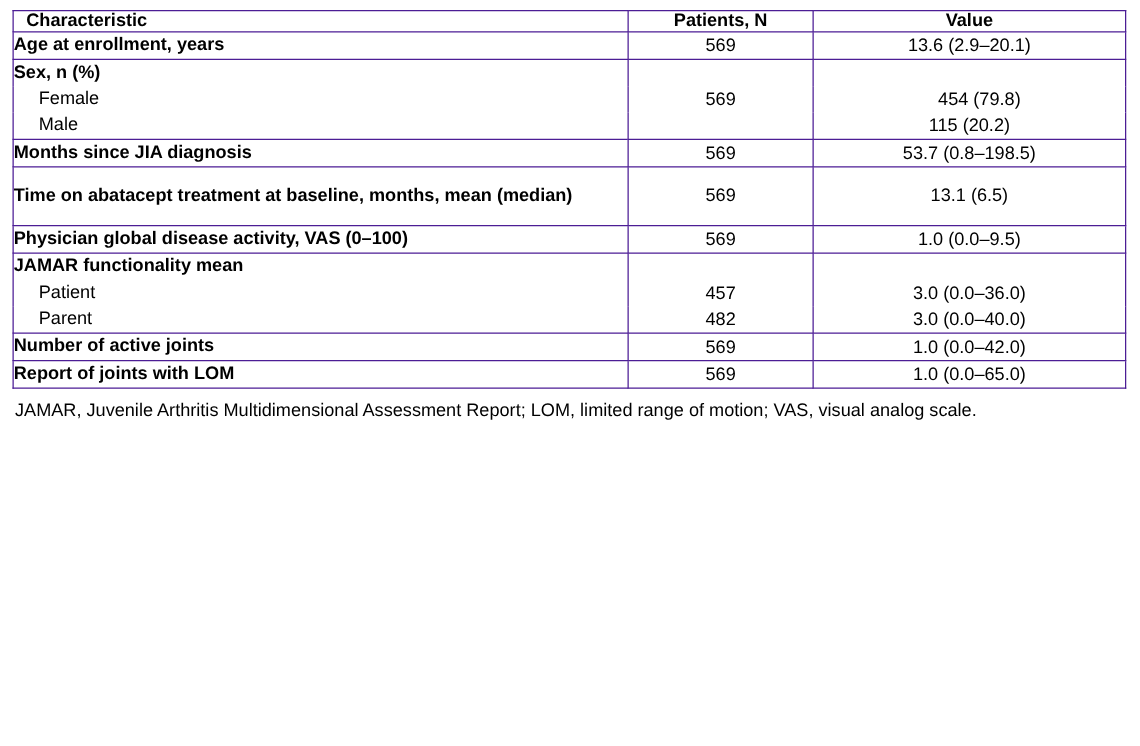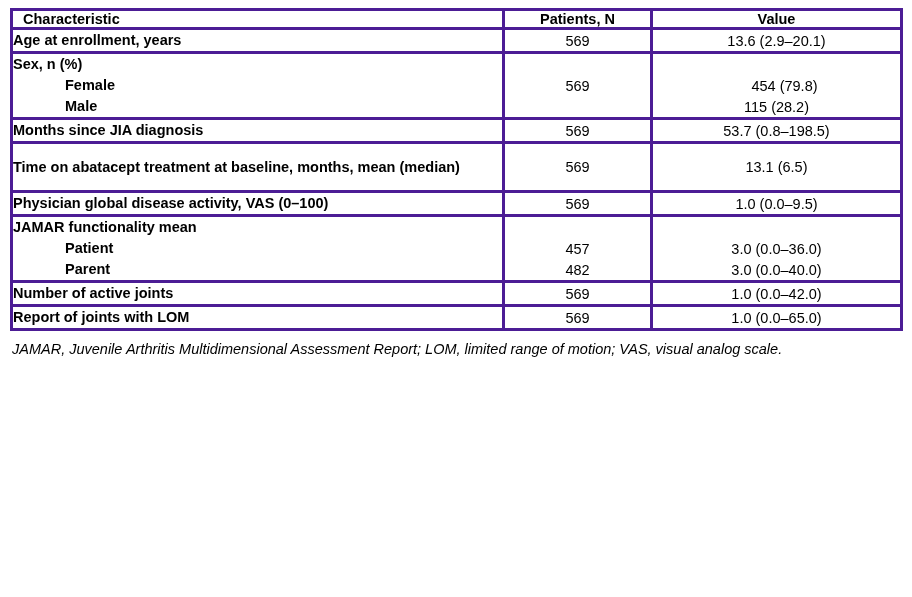--- a/index.html
+++ b/index.html
@@ -25,21 +25,21 @@
     line-height: 1.3;
     margin: 0 0 6px 2px;
     letter-spacing: 0.1px;
   }
   table.data-table {
     border-collapse: collapse;
     width: 890px;
     table-layout: fixed;
   }
   table.data-table td, table.data-table th {
-    border: 3px solid #4c1d95;
+    border: 1px solid #4c1d95;
     font-size: 14.5px;
     vertical-align: middle;
     padding: 0;
   }
   col.c-char { width: 492px; }
   col.c-pat  { width: 148px; }
   col.c-val  { width: 250px; }
 
   .hdr-cell {
     font-weight: bold;
@@ -50,42 +50,41 @@
     text-align: left;
     padding-left: 10px;
   }
   .char-cell {
     font-weight: bold;
     padding: 6px 8px 6px 10px;
     text-align: left;
     line-height: 1.45;
   }
   .char-cell.indent {
-    font-weight: bold;
-    padding-left: 52px;
+    font-weight: normal;
+    padding-left: 20px;
   }
   .num-cell {
     text-align: center;
     padding: 6px 6px;
   }
   .val-cell {
     text-align: center;
     padding: 6px 6px;
   }
   .footnotes {
     margin: 6px 0 0 2px;
     font-size: 14.5px;
     line-height: 1.75;
   }
   .footnotes div {
     margin: 0;
   }
   .fn-wrap {
     max-width: 880px;
-    font-style: italic;
   }
 </style>
 </head>
 <body>
 
 <div class="page">
 
 
   <table class="data-table">
     <colgroup>
@@ -112,21 +111,21 @@
         <td class="char-cell" style="border-bottom:none;">Sex, n (%)</td>
         <td class="num-cell" rowspan="3">569</td>
         <td style="border-bottom:none;"></td>
       </tr>
       <tr>
         <td class="char-cell indent" style="border-top:none;border-bottom:none;">Female</td>
         <td class="val-cell" style="border-top:none;border-bottom:none;padding-left:16px;">454 (79.8)</td>
       </tr>
       <tr>
         <td class="char-cell indent" style="border-top:none;">Male</td>
-        <td class="val-cell" style="border-top:none;">115 (28.2)</td>
+        <td class="val-cell" style="border-top:none;">115 (20.2)</td>
       </tr>
 
       <tr>
         <td class="char-cell">Months since JIA diagnosis</td>
         <td class="num-cell">569</td>
         <td class="val-cell">53.7 (0.8–198.5)</td>
       </tr>
 
       <tr>
         <td class="char-cell" style="padding-top:9px;padding-bottom:9px;line-height:1.95;">Time on abatacept treatment at baseline, months, mean (median)</td>

